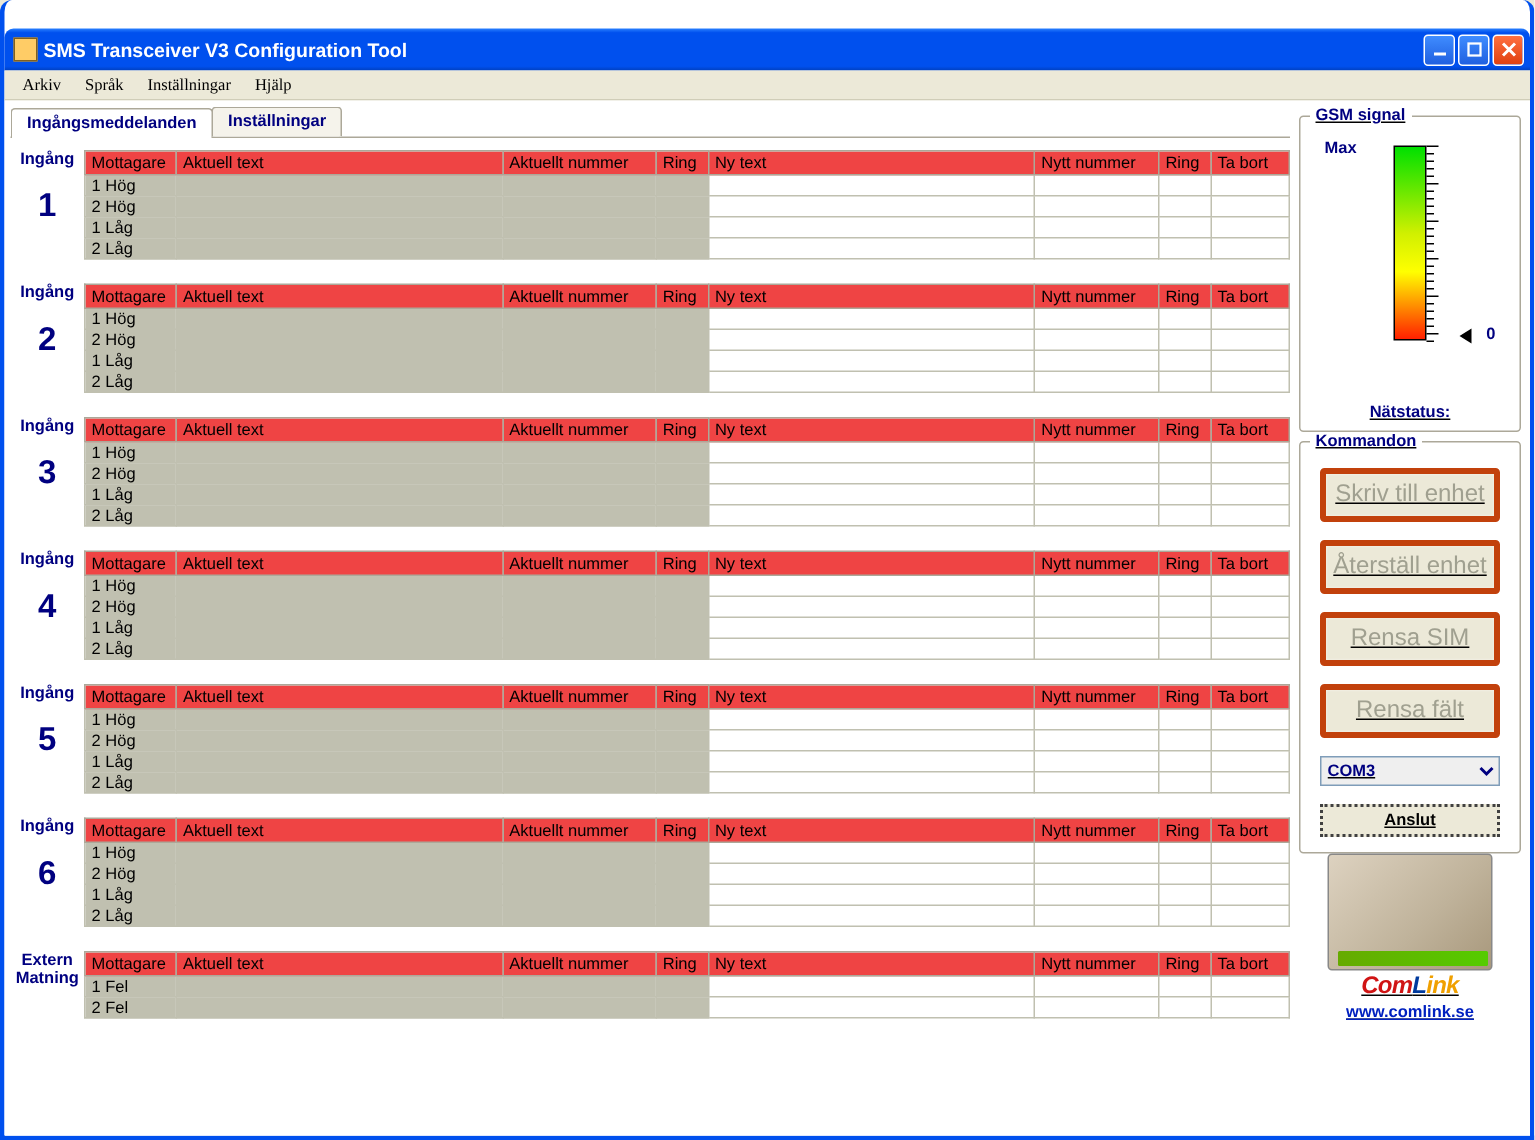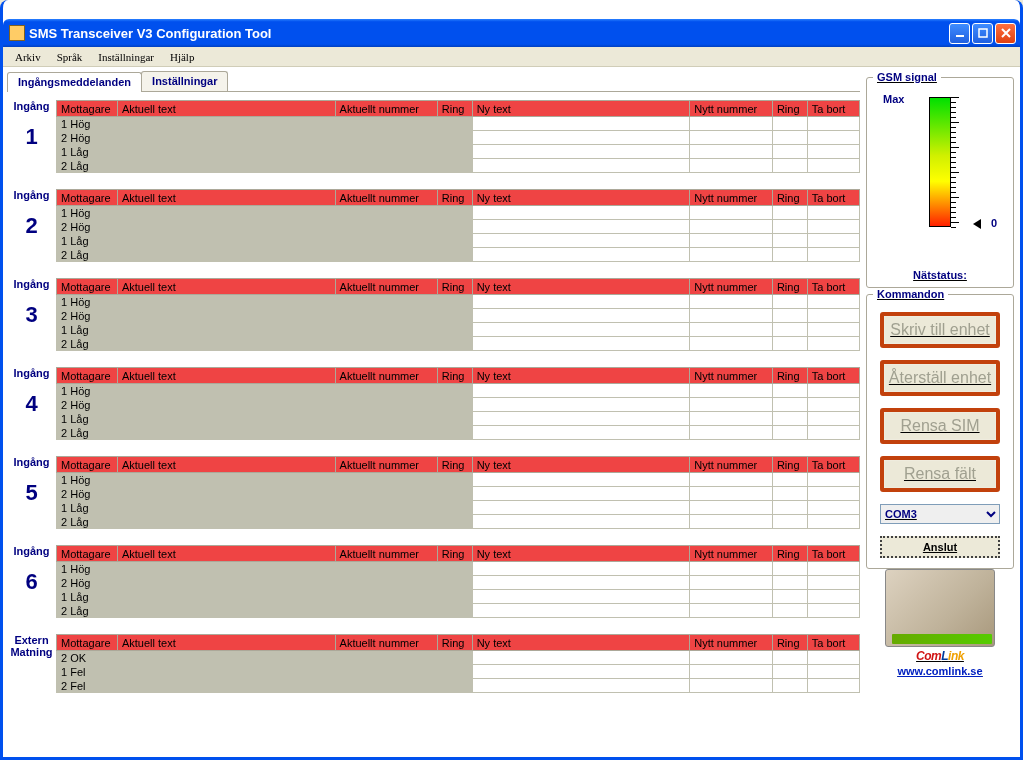--- a/index.html
+++ b/index.html
@@ -258,21 +258,21 @@
     position:relative;
   }
   .device:after {
     content:"";
     position:absolute; right:2px; bottom:2px;
     width:100px; height:10px;
     background: linear-gradient(90deg,#6a0,#5c0);
     border-radius:1px;
   }
   .brand-logo {
-    font-size: 12px; font-weight: bold; font-style: italic;
+    font-size: 16px; font-weight: bold; font-style: italic;
     letter-spacing: -0.5px;
   }
   .brand-logo .c1 { color:#d01414; }
   .brand-logo .c2 { color:#003a9d; }
   .brand-logo .c3 { color:#f0a000; }
   .brand-link {
     color:#0020c0; text-decoration:underline; font-size:11px; font-weight:bold;
   }
 </style>
 </head>
@@ -701,30 +701,20 @@
                   <th class="col-atext">Aktuell text</th>
                   <th class="col-anum">Aktuellt nummer</th>
                   <th class="col-ring">Ring</th>
                   <th class="col-ntext">Ny text</th>
                   <th class="col-nnum">Nytt nummer</th>
                   <th class="col-ring2">Ring</th>
                   <th class="col-tabort">Ta bort</th>
                 </tr>
               </thead>
               <tbody>
-                <tr>
-                  <td>2 OK</td>
-                  <td></td>
-                  <td></td>
-                  <td></td>
-                  <td class="white"></td>
-                  <td class="white"></td>
-                  <td class="white"></td>
-                  <td class="white"></td>
-                </tr>
                 <tr>
                   <td>1 Fel</td>
                   <td></td>
                   <td></td>
                   <td></td>
                   <td class="white"></td>
                   <td class="white"></td>
                   <td class="white"></td>
                   <td class="white"></td>
                 </tr>

